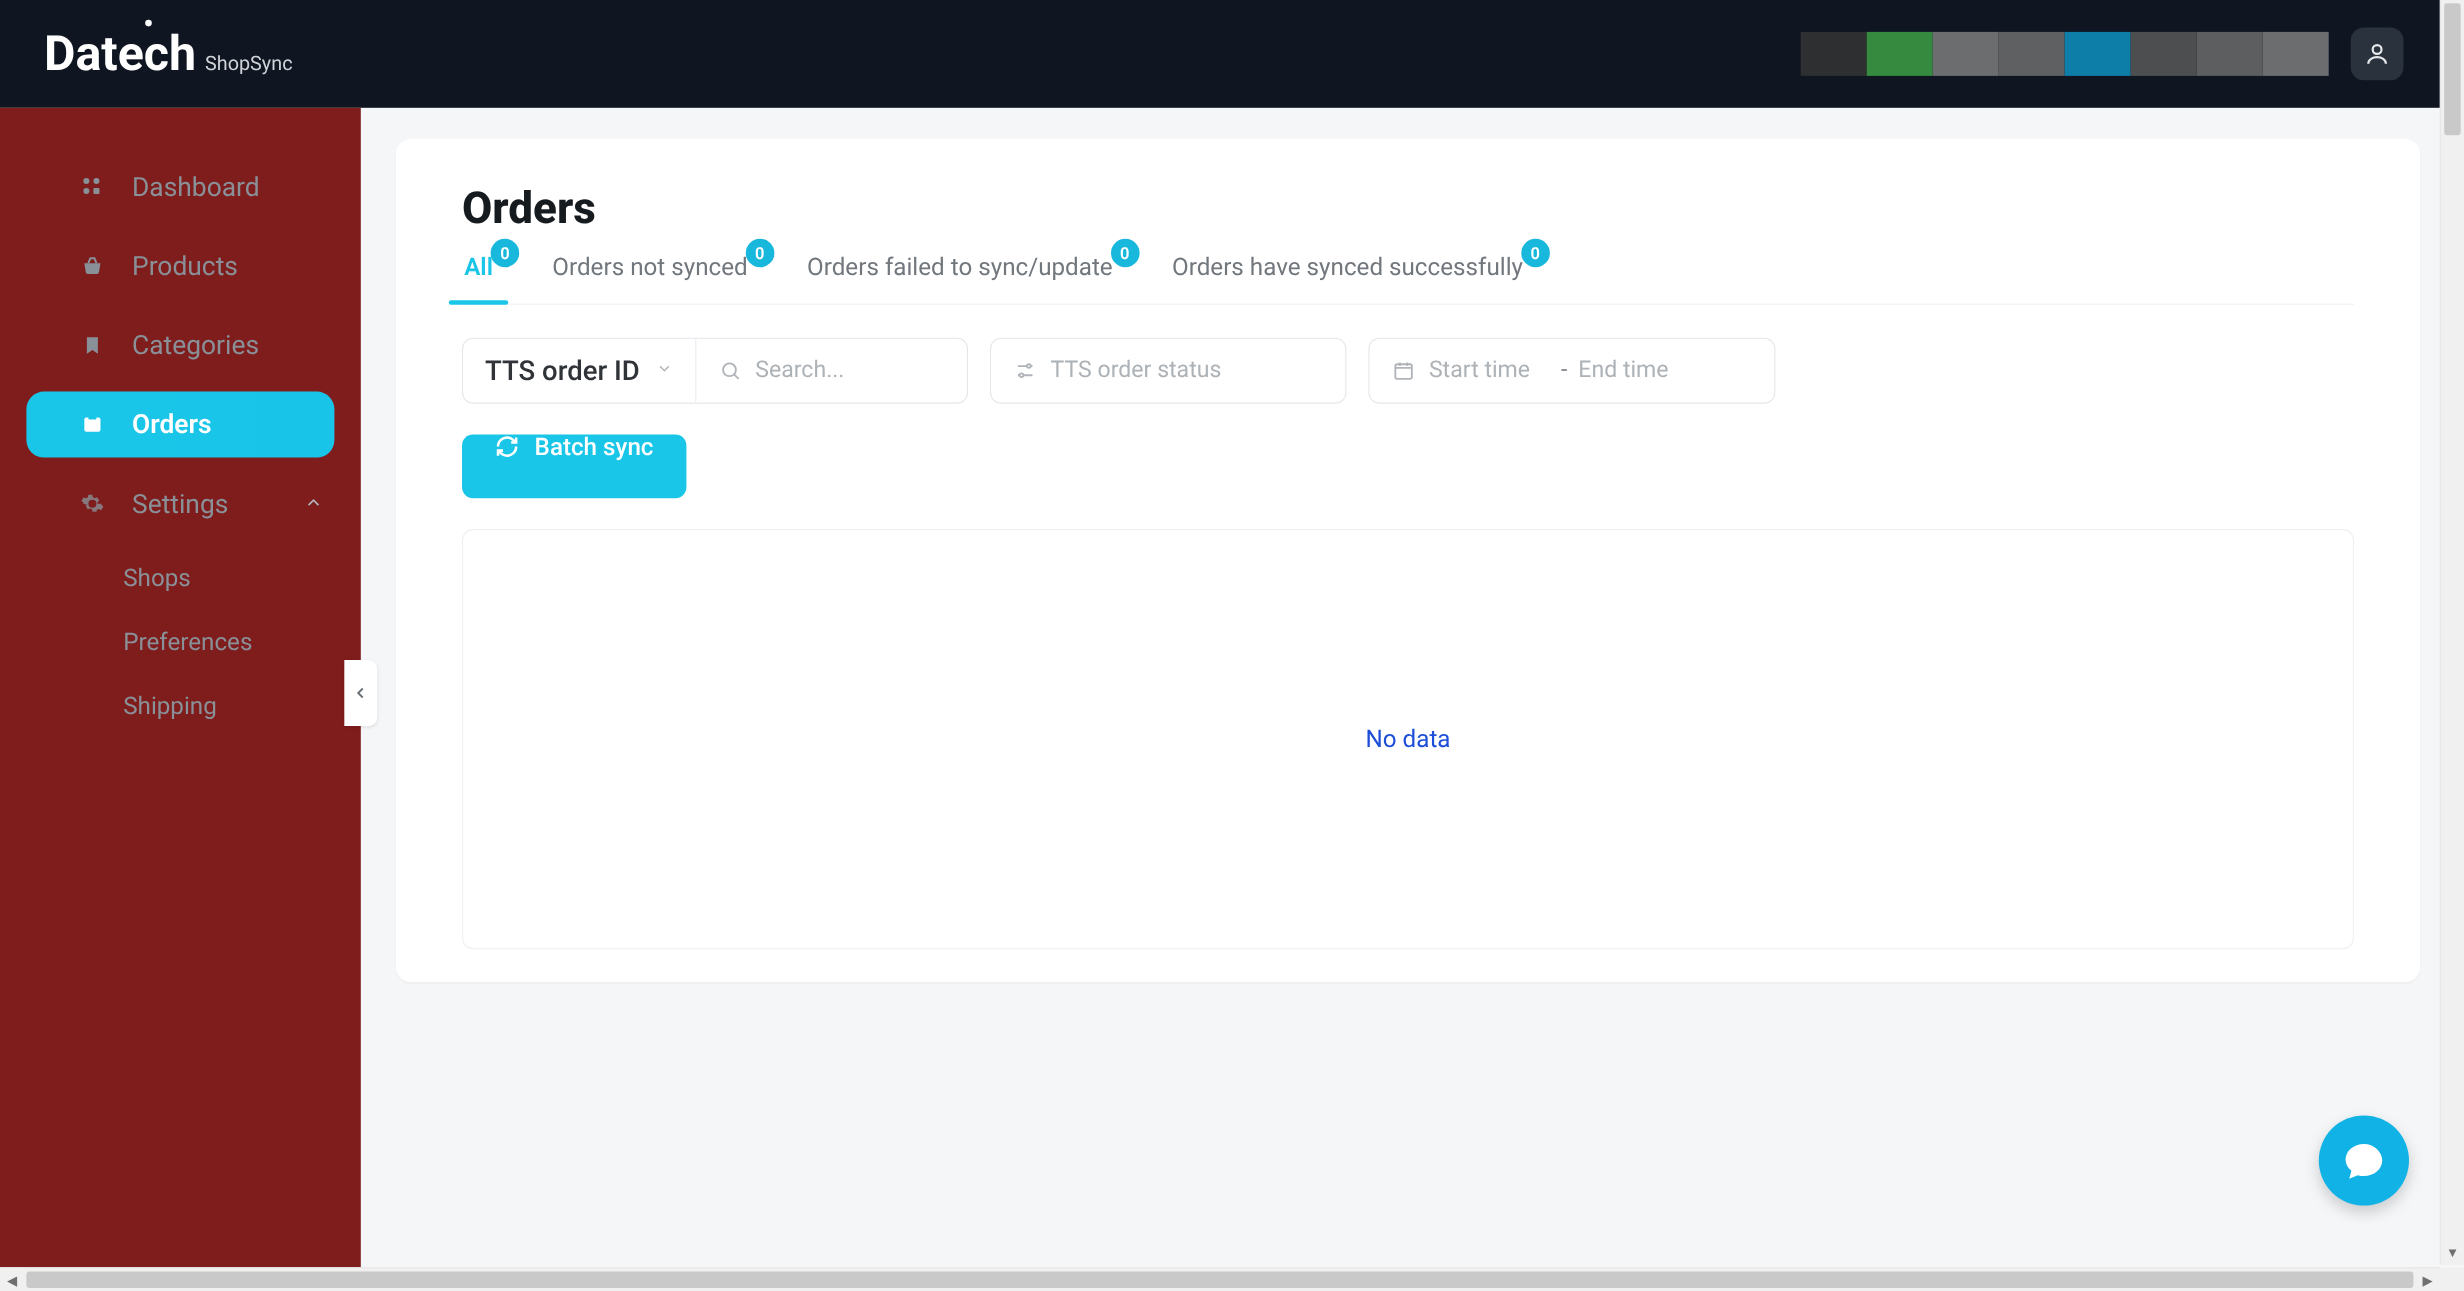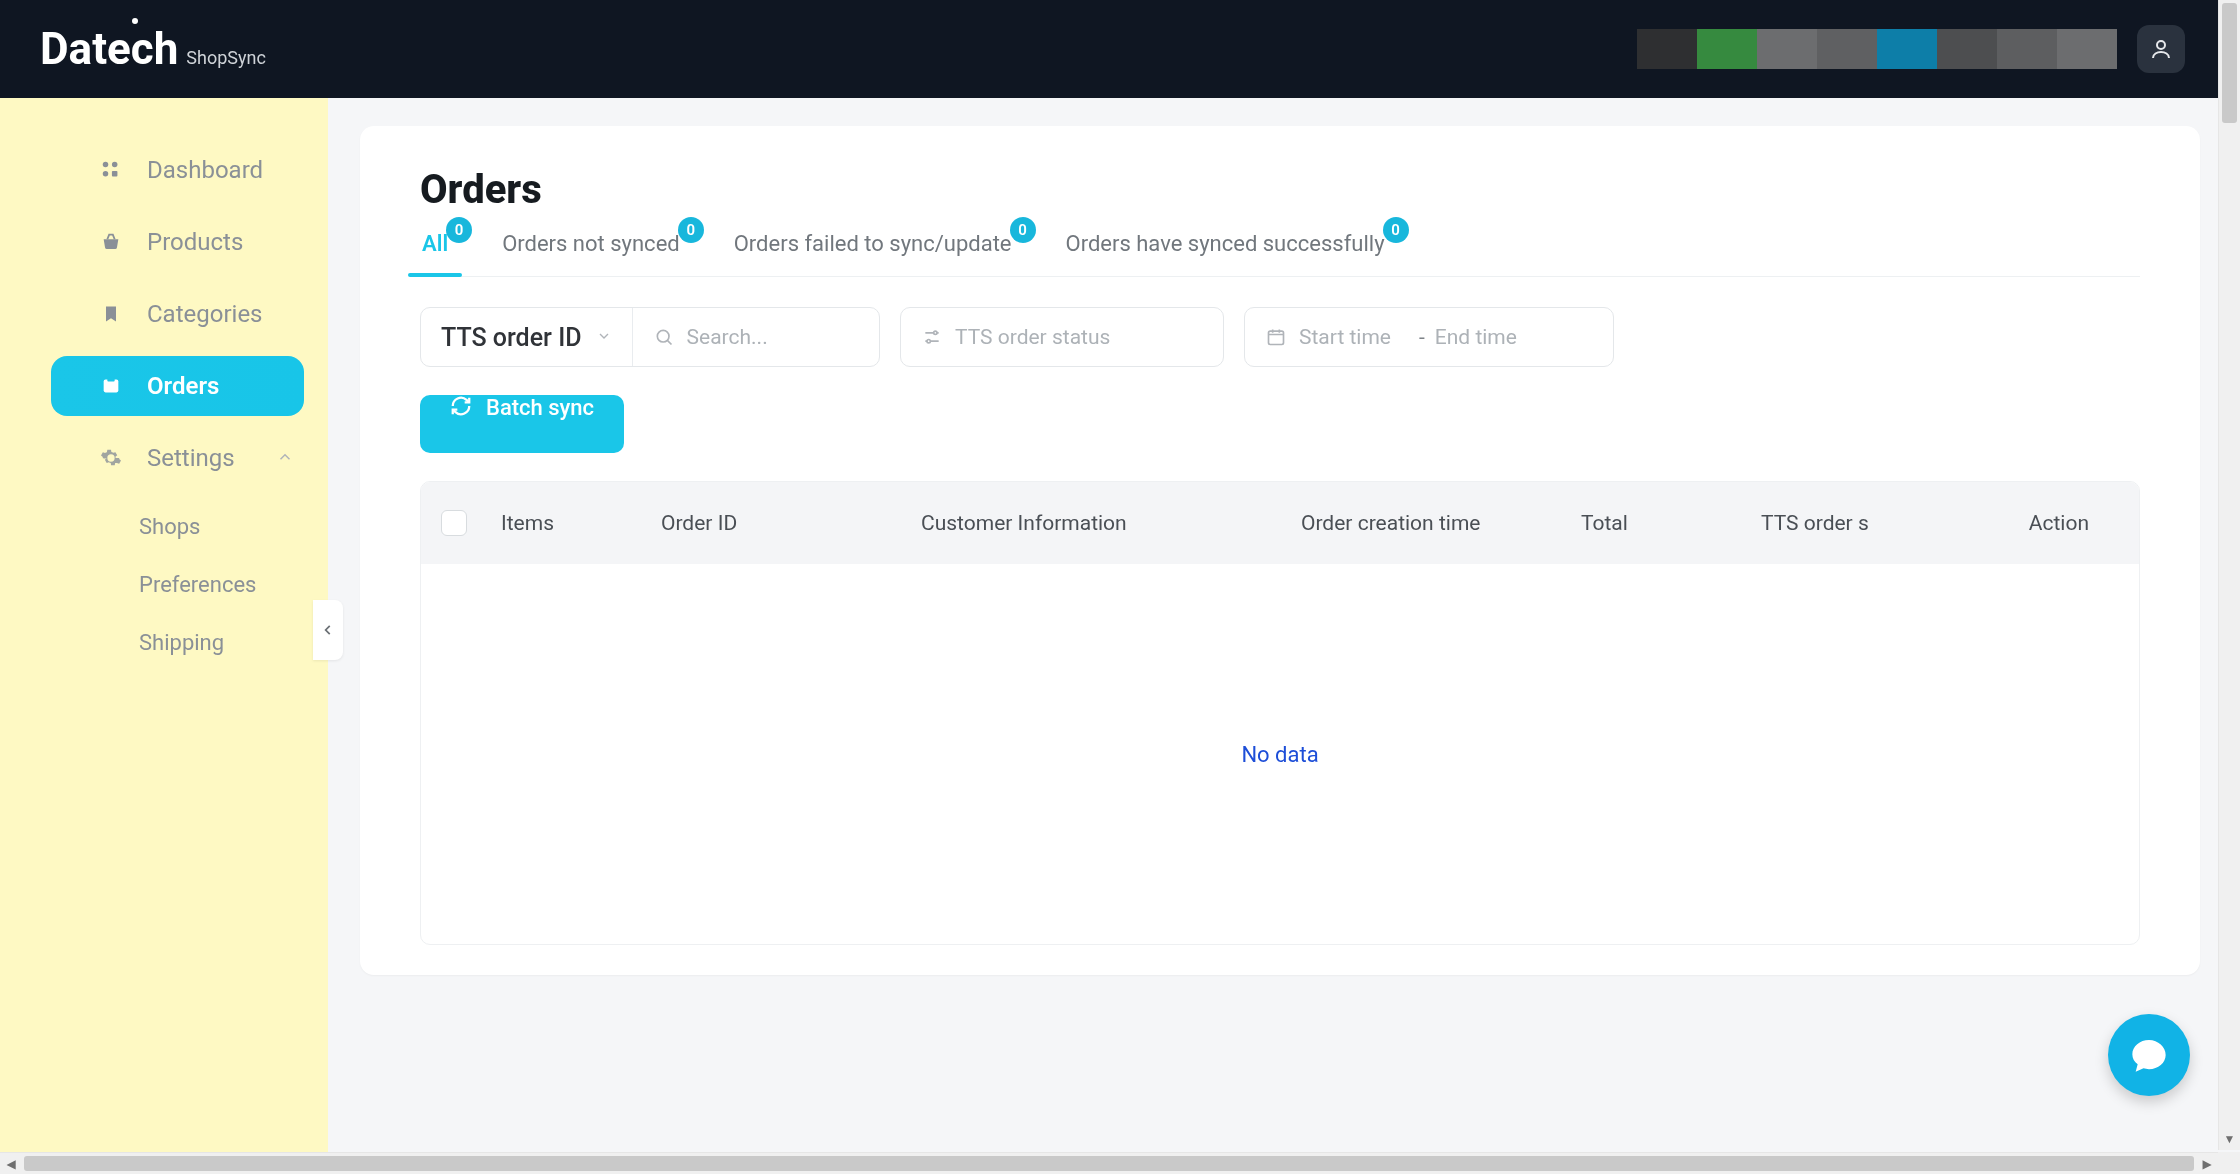--- a/index.html
+++ b/index.html
@@ -12,21 +12,21 @@
   .logo-main { font-size:44px; font-weight:700; letter-spacing:0; position:relative;}
   .logo-dot { position:absolute; top:-5px; left:92px; width:6px; height:6px; background:#fff; border-radius:50%;}
   .logo-sub { font-size:18px; font-weight:400; color:#cfd3d8;}
   .header-right { margin-left:auto; display:flex; align-items:center; gap:20px;}
   .header-tiles { display:flex; height:40px; gap:0px; }
   .tile { width:60px; height:40px; }
   .profile-btn { width:48px; height:48px; border-radius:12px; background:#2a323e; display:flex; align-items:center; justify-content:center; color:#e6e8eb;}
   .profile-btn svg { width:24px; height:24px; }
 
   
-  .sidebar { position:absolute; left:0; top:98px; width:328px; bottom:20px; background:#fef9c3; padding-top:30px;padding-left:27px; }
+  .sidebar { position:absolute; left:0; top:98px; width:328px; bottom:20px; background:#7f1d1d; padding-top:30px; }
   .side-item { height:60px; display:flex; align-items:center; gap:24px; padding-left:48px; color:#8a9097; font-size:24px; cursor:pointer; margin:12px 24px; border-radius:16px; }
   .side-item.active { background:linear-gradient(90deg,#1ac6e8,#18c5e8); color:#fff; font-weight:600;}
   .side-item .mi { width:24px; height:24px; display:inline-flex; align-items:center; justify-content:center; color:inherit;}
   .side-sub { padding-left:112px; height:52px; display:flex; align-items:center; font-size:22px; color:#8a9097; margin:6px 0; cursor:pointer;}
   .side-settings-row { display:flex; align-items:center;}
   .chev-updown { margin-left:auto; margin-right:10px; color:#b0b4b9;}
 
   .collapse-btn { position:absolute; left:313px; top:600px; width:30px; height:60px; background:#fff; border-radius:0 8px 8px 0; display:flex; align-items:center; justify-content:center; color:#6b7075; box-shadow:0 1px 3px rgba(0,0,0,.08);}
 
   
@@ -251,32 +251,20 @@
 
     <button class="batch-btn">
       <svg width="22" height="22" viewBox="0 0 24 24" fill="none" stroke="currentColor" stroke-width="2.5">
           <path d="M3 12a9 9 0 0 1 15-6.7L21 8M21 12a9 9 0 0 1-15 6.7L3 16"></path>
           <path d="M21 3v5h-5M3 21v-5h5"></path>
         </svg>
       <span>Batch sync</span>
     </button>
 
     <div class="table-wrap">
-      <div class="thead" style="position:relative;">
-        <div class="th-check">
-          <div class="cbox"></div>
-        </div>
-        <div class="th items">Items</div>
-        <div class="th orderid">Order ID</div>
-        <div class="th cust">Customer Information</div>
-        <div class="th created">Order creation time</div>
-        <div class="th total">Total</div>
-        <div class="th tts">TTS order s</div>
-        <div class="th action">Action</div>
-      </div>
       <div class="table-body">
         <span class="nodata">No data</span>
       </div>
     </div>
   </div>
 
   <div class="chat">
     <svg viewBox="0 0 24 24" fill="#fff">
         <path d="M12 3C6.5 3 2 6.8 2 11.5c0 2.4 1.2 4.6 3.2 6.1L4 22l4.7-2c1 .3 2.1.5 3.3.5 5.5 0 10-3.8 10-8.5S17.5 3 12 3z"></path>
       </svg>

